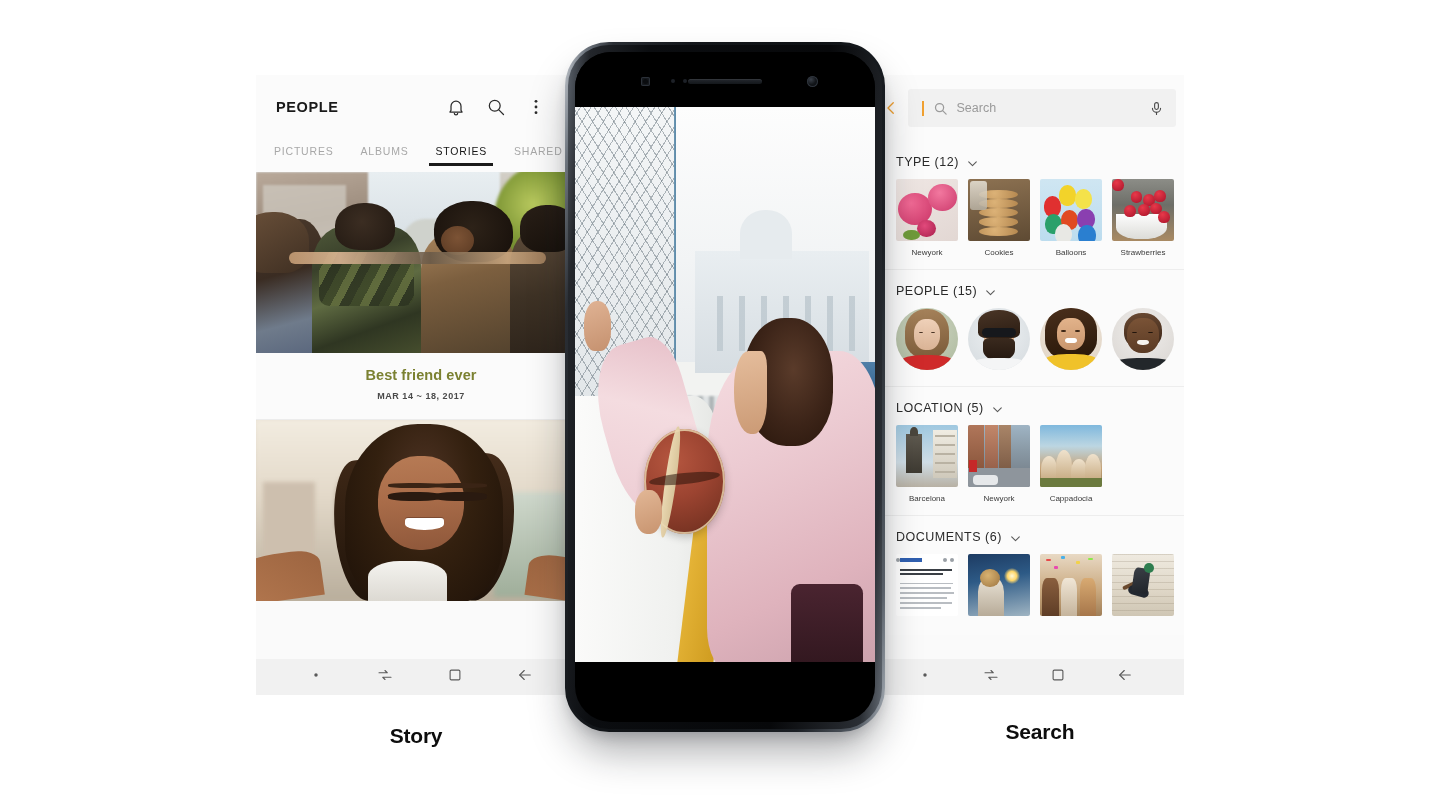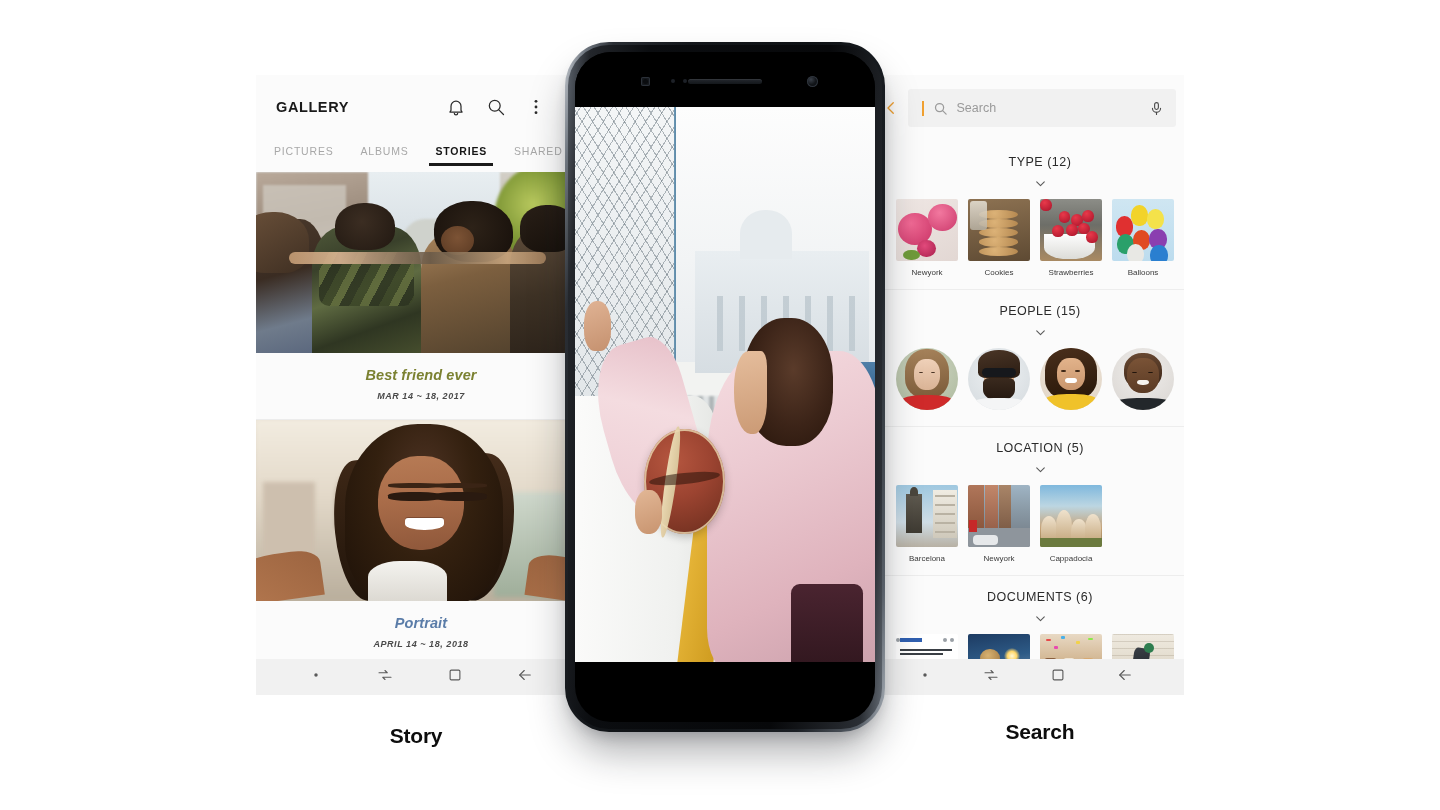--- a/index.html
+++ b/index.html
@@ -33,27 +33,27 @@
   .ic svg { display: block; }
 
   .gal-tabs {
     height: 34px; background: #fbfbfb; display: flex; align-items: center;
     padding-left: 18px; gap: 27px; position: relative;
   }
   .gal-tab {
     font-size: 10.5px; letter-spacing: .8px; color: #a8a8a8; font-weight: normal;
     padding-bottom: 9px; position: relative; white-space: nowrap;
   }
-  .gal-tab.active { color: #151515; font-weight: bold; }
+  .gal-tab.active { color: #151515; font-weight: normal; }
   .gal-tab.active::after {
     content: ""; position: absolute; left: -6px; right: -6px; bottom: 0;
     height: 2.5px; background: #1a1a1a;
   }
 
-  .story { position: relative; font-style: italic; }
+  .story { position: relative; }
   .story-photo { height: 181px; width: 100%; position: relative; overflow: hidden; }
   .story-cap {
     background: #fbfbfb; padding: 14px 0 18px; text-align: center;
   }
   .story-cap .t { font-size: 14.5px; font-weight: bold; letter-spacing: .1px; }
   .story-cap .d {
     font-size: 9px; letter-spacing: .55px; color: #4a4a4a; margin-top: 8px; font-weight: 600;
   }
   .story-sep { height: 1px; background: #ececec; }
 
@@ -66,21 +66,21 @@
   .srch-box {
     flex: 1; height: 38px; background: #f1f1f1; border-radius: 3px;
     display: flex; align-items: center; padding: 0 12px 0 14px; gap: 9px;
   }
   .caret { width: 1.5px; height: 15px; background: #f0a030; flex: 0 0 auto; }
   .srch-ph { flex: 1; font-size: 12.5px; color: #9a9a9a; }
   .sec {
     background: #fbfbfb; padding: 14px 0 12px 0; border-bottom: 1px solid #ededed;
   }
   .sec-head {
-    display: flex; align-items: center; gap: 7px; padding: 0 0 10px 30px; flex-direction: column;
+    display: flex; align-items: center; gap: 7px; padding: 0 0 10px 30px;
   }
   .sec-title { font-size: 12.5px; letter-spacing: .5px; color: #2a2a2a; }
   .chev-d { width: 13px; height: 13px; }
   .tiles { display: flex; gap: 10px; padding-left: 30px; }
   .tile { width: 62px; flex: 0 0 auto; }
   .thumb {
     width: 62px; height: 62px; border-radius: 2px; overflow: hidden; position: relative;
   }
   .tile .lbl {
     font-size: 8px; color: #3a3a3a; text-align: center; margin-top: 7px;
@@ -546,21 +546,21 @@
   .av-4 .e1{left:32%;} .av-4 .e2{left:58%;}
 </style>
 </head>
 <body>
 
 <div class="stage">
 
   <div class="side-screen left">
 
     <div class="gal-header">
-      <div class="gal-title">GALLERY</div>
+      <div class="gal-title">PEOPLE</div>
       <div class="gal-icons">
         <span class="ic">
           <svg width="20" height="20" viewBox="0 0 24 24" fill="none" stroke="#2b2b2b" stroke-width="1.5" stroke-linecap="round" stroke-linejoin="round">
             <path d="M18 16v-5a6 6 0 1 0-12 0v5l-1.3 2h14.6L18 16z"></path>
             <path d="M10 19.5a2 2 0 0 0 4 0"></path>
           </svg>
         </span>
         <span class="ic">
           <svg width="20" height="20" viewBox="0 0 24 24" fill="none" stroke="#2b2b2b" stroke-width="1.5" stroke-linecap="round">
             <circle cx="10.5" cy="10.5" r="6.5"></circle>
@@ -626,24 +626,20 @@
           <div class="face"></div>
           <div class="brL"></div>
             <div class="brR"></div>
           <div class="eyeL"></div>
             <div class="eyeR"></div>
           <div class="smile"></div>
           <div class="top"></div>
             <div class="armL"></div>
             <div class="armR"></div>
         </div>
-      </div>
-      <div class="story-cap">
-        <div class="t" style="color:#5a7ca8">Portrait</div>
-        <div class="d">APRIL 14 ~ 18, 2018</div>
       </div>
     </div>
 
     <div class="navbar">
       <span class="n">
         <svg width="16" height="16" viewBox="0 0 24 24" fill="#3a3a3a">
             <circle cx="12" cy="12" r="2.6"></circle>
           </svg>
       </span>
       <span class="n">
@@ -715,45 +711,45 @@
             <i class="c"></i>
               <i class="c"></i>
               <i class="c"></i>
               <i class="c"></i>
               <i class="c"></i>
               <i class="jar"></i>
           </div>
           <div class="lbl">Cookies</div>
         </div>
         <div class="tile">
+          <div class="thumb t-balloons">
+            <i class="bl"></i>
+              <i class="bl"></i>
+              <i class="bl"></i>
+              <i class="bl"></i>
+            <i class="bl"></i>
+              <i class="bl"></i>
+              <i class="bl"></i>
+              <i class="bl"></i>
+          </div>
+          <div class="lbl">Balloons</div>
+        </div>
+        <div class="tile">
           <div class="thumb t-straw">
             <i class="bowl"></i>
               <i class="s"></i>
               <i class="s"></i>
               <i class="s"></i>
               <i class="s"></i>
             <i class="s"></i>
               <i class="s"></i>
               <i class="s"></i>
               <i class="s"></i>
           </div>
           <div class="lbl">Strawberries</div>
-        </div>
-        <div class="tile">
-          <div class="thumb t-balloons">
-            <i class="bl"></i>
-              <i class="bl"></i>
-              <i class="bl"></i>
-              <i class="bl"></i>
-            <i class="bl"></i>
-              <i class="bl"></i>
-              <i class="bl"></i>
-              <i class="bl"></i>
-          </div>
-          <div class="lbl">Balloons</div>
         </div>
       </div>
     </div>
 
     <div class="sec">
       <div class="sec-head">
         <span class="sec-title">PEOPLE (15)</span>
         <span class="chev-d">
           <svg width="13" height="13" viewBox="0 0 24 24" fill="none" stroke="#5a5a5a" stroke-width="2" stroke-linecap="round" stroke-linejoin="round">
               <path d="M5 9l7 7 7-7"></path>

